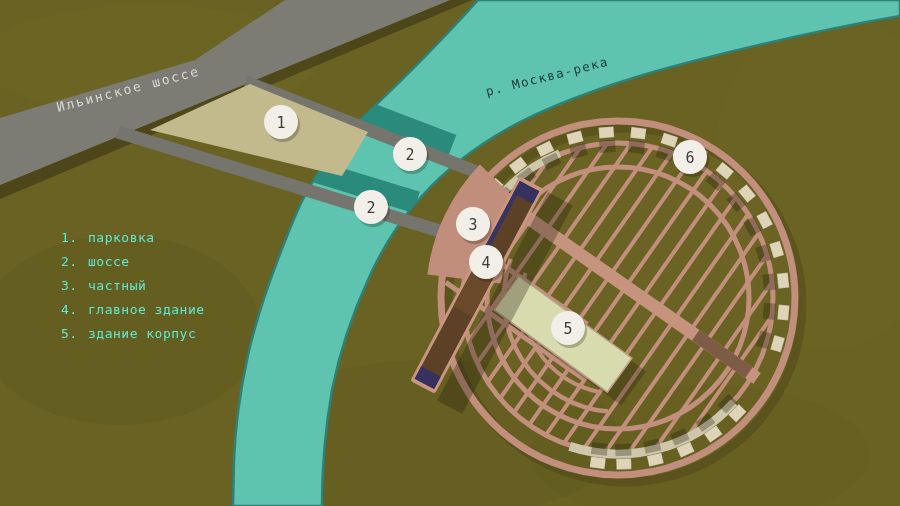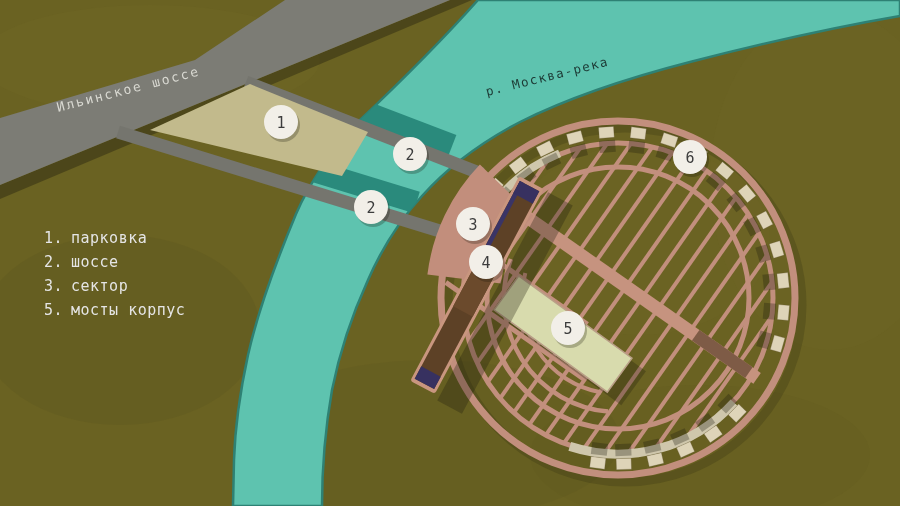--- a/index.html
+++ b/index.html
@@ -1,20 +1,20 @@
 <!DOCTYPE html>
 <html><head>
 <meta charset="utf-8">
 <style>
   html,body{margin:0;padding:0;background:#3a3a34;}
   .stage{position:relative;width:900px;height:506px;overflow:hidden;
          font-family:"DejaVu Sans Mono",monospace;}
   .stage svg{position:absolute;left:0;top:0;}
-  .legend{position:absolute;left:44px;top:226px;color:#e5e5e5;
-          font-size:15px;letter-spacing:.5px;}
+  .legend{position:absolute;left:61px;top:226px;color:#5eead4;
+          font-size:13px;letter-spacing:.5px;}
   .legend-item{height:24px;line-height:24px;white-space:pre;}
   .lnum{display:inline-block;width:27px;}
   .maplabel{font-family:"DejaVu Sans Mono",monospace;}
   .road-label{font-size:13px;letter-spacing:2px;fill:#d9d9d2;}
   .river-label{font-size:12.5px;letter-spacing:1.5px;fill:#1d3a35;}
   .marker-circle{fill:#f2efe8;}
   .marker-num{font-family:"DejaVu Sans Mono",monospace;font-size:15px;
               fill:#3c3c3c;text-anchor:middle;}
 </style>
 </head>
@@ -307,17 +307,18 @@
           <circle cx="2" cy="3" r="17" fill="rgba(20,18,8,.25)"></circle>
           <circle cx="0" cy="0" r="17" class="marker-circle"></circle>
           <text x="0" y="5.5" class="marker-num">6</text>
         </g>
       </g>
 </svg>
 
 <div class="legend">
       <div class="legend-item"><span class="lnum">1.</span><span>парковка</span></div>
       <div class="legend-item"><span class="lnum">2.</span><span>шоссе</span></div>
-      <div class="legend-item"><span class="lnum">3.</span><span>сектор</span></div>
-      <div class="legend-item"><span class="lnum">5.</span><span>мосты корпус</span></div>
+      <div class="legend-item"><span class="lnum">3.</span><span>частный</span></div>
+      <div class="legend-item"><span class="lnum">4.</span><span>главное здание</span></div>
+      <div class="legend-item"><span class="lnum">5.</span><span>здание корпус</span></div>
     </div>
 
 </div>
 
 </body></html>

